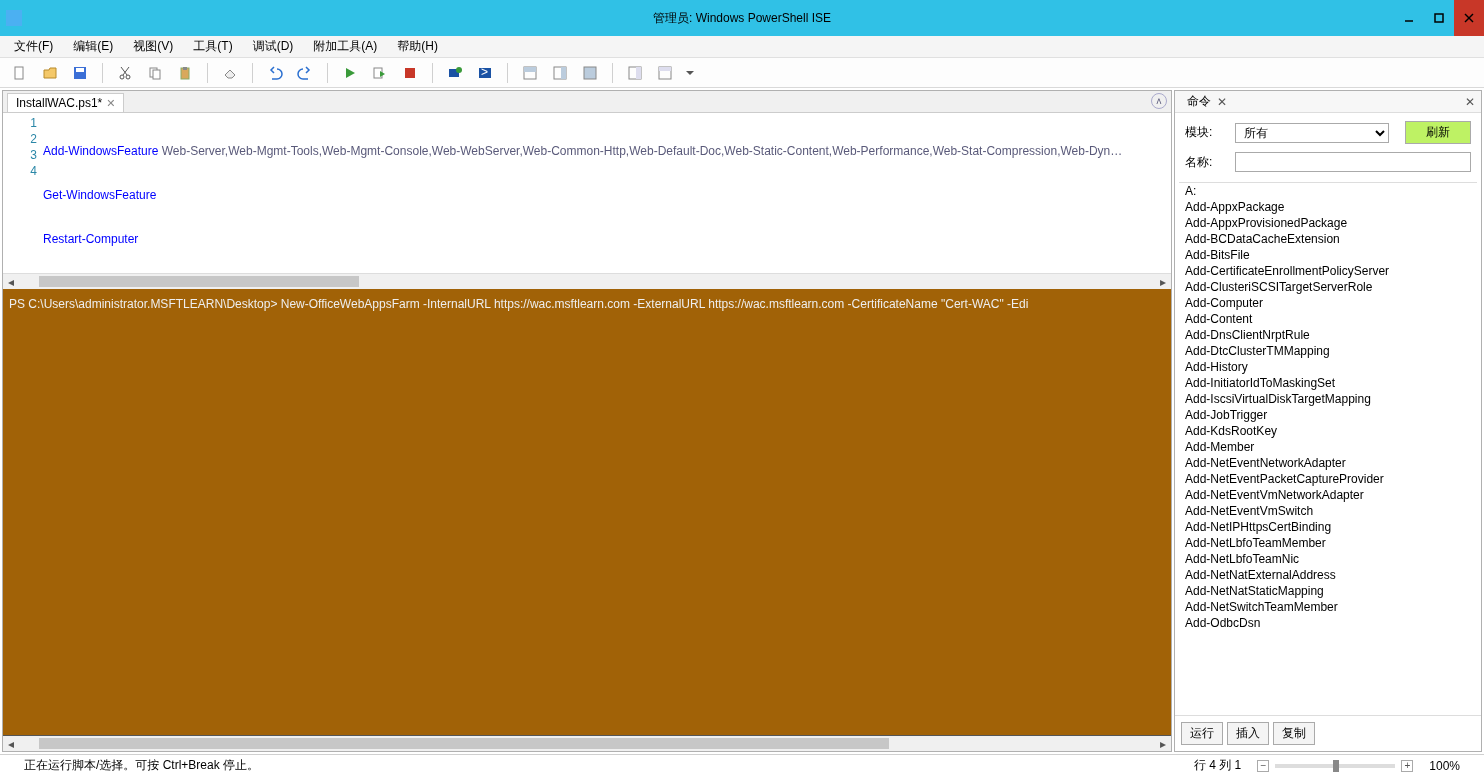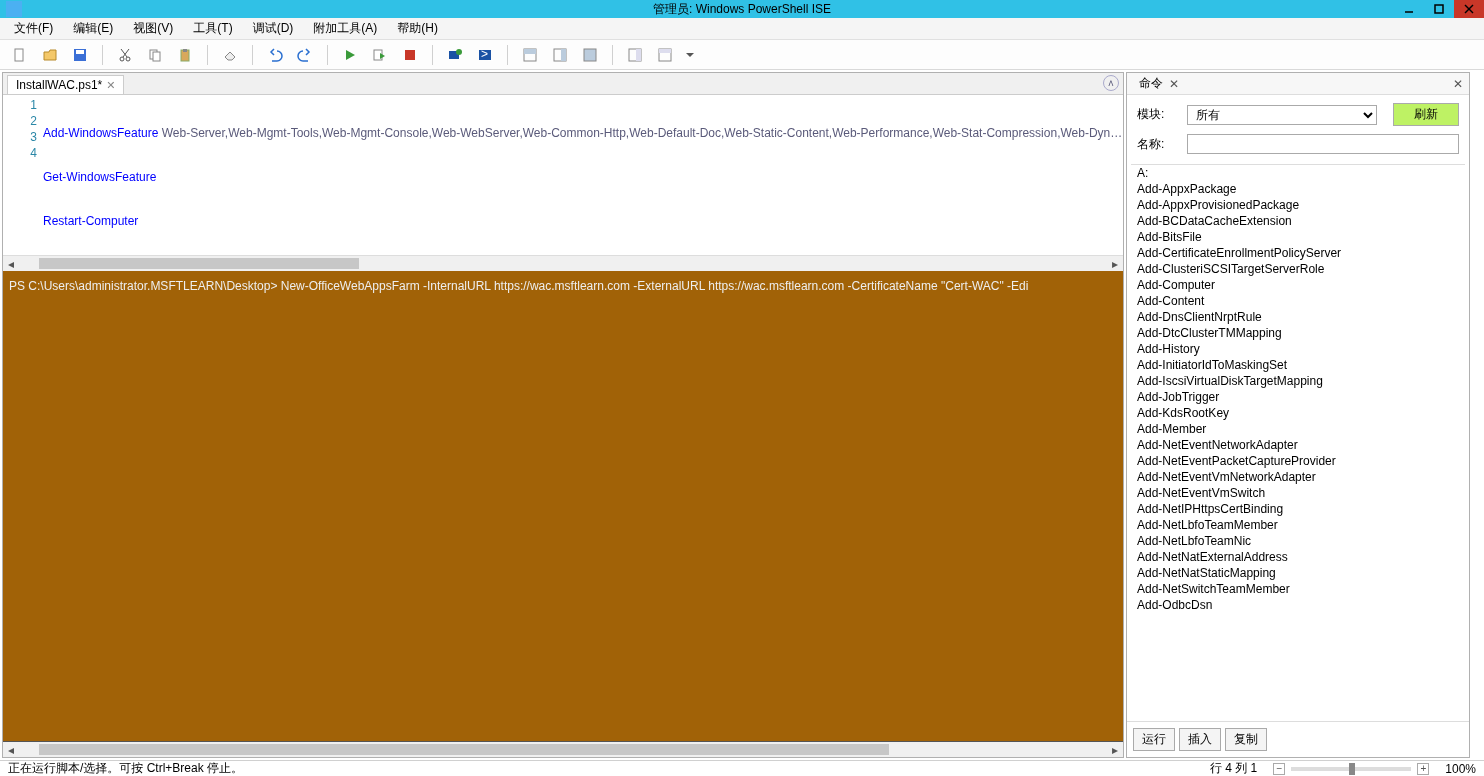--- a/index.html
+++ b/index.html
@@ -1,19 +1,19 @@
 <!DOCTYPE html>
 <html><head>
 <meta charset="utf-8">
 <style>
 * { margin: 0; padding: 0; box-sizing: border-box; font-family: "Microsoft YaHei", "Segoe UI", sans-serif; font-size: 12px; }
 body { width: 1484px; height: 776px; background: #fff; overflow: hidden; display: flex; flex-direction: column; }
 
 
-.titlebar { height: 18px; background: #30c1e6; display: flex; align-items: center; position: relative; }
+.titlebar { height: 36px; background: #30c1e6; display: flex; align-items: center; position: relative; }
 .titlebar .app-icon { width: 16px; height: 16px; margin-left: 6px; background: #4bb0f2; display:inline-block; }
 .titlebar .title { position: absolute; left: 50%; transform: translateX(-50%); color: #000; }
 .titlebar .controls { margin-left: auto; display: flex; height: 100%; }
 .titlebar .ctrl { width: 30px; height: 100%; display: flex; align-items: center; justify-content: center; }
 .titlebar .ctrl.min, .titlebar .ctrl.max { background: #30c1e6; color:#000; }
 .titlebar .ctrl.close { background: #c83728; color:#000; }
 .titlebar .ctrl svg { width:10px; height:10px; }
 
 
 .menubar { height: 22px; background: #f5f5f5; border-bottom: 1px solid #e0e0e0; display: flex; align-items: center; padding-left: 8px; gap: 8px; }
@@ -22,21 +22,21 @@
 
 .toolbar { height: 30px; background: #fdfdfd; border-bottom: 1px solid #d9d9d9; display: flex; align-items: center; padding-left: 10px; gap: 10px; }
 .toolbar .sep { width: 1px; height: 20px; background: #d0d0d0; margin: 0 2px; }
 .toolbar .btn { width: 20px; height: 20px; display: flex; align-items: center; justify-content: center; color:#555; }
 .toolbar .btn svg { width:16px; height:16px; }
 .tri-down { width:0;height:0;border-left:4px solid transparent;border-right:4px solid transparent;border-top:4px solid #555; margin-left:1px; }
 
 
 .main { flex: 1; display: flex; min-height: 0; }
 .leftpane { flex: 1; display: flex; flex-direction: column; border: 1px solid #b0b0b0; margin: 2px; min-width:0; }
-.rightpane { width: 344px; display: flex; flex-direction: column; border: 1px solid #b0b0b0; margin: 2px 14px 2px 0; }
+.rightpane { width: 308px; display: flex; flex-direction: column; border: 1px solid #b0b0b0; margin: 2px 2px 2px 0; }
 
 
 .tabstrip { height: 22px; background: #f0f0f0; display: flex; align-items: flex-end; position: relative; border-bottom: 1px solid #ccc; }
 .tab { background: #fff; border: 1px solid #ccc; border-bottom: none; padding: 2px 8px; margin-left: 4px; display: flex; align-items: center; gap: 4px; }
 .tab .closex { color: #888; font-size: 11px; }
 .tabstrip .collapse { position: absolute; right: 4px; top: 2px; width:16px; height:16px; border:1px solid #aac; border-radius:8px; display:flex; align-items:center; justify-content:center; color:#557; font-size:10px; }
 
 
 .editor-wrap { height: 160px; background: #fff; overflow: hidden; font-family: "NSimSun","SimSun","Consolas",monospace; font-size: 12px; display:flex; }
 .gutter { width: 40px; text-align: right; color: #2a87a7; padding-top: 2px; padding-right:6px; }
@@ -66,21 +66,21 @@
 .cmdfilters .row { display:flex; align-items:center; gap:16px; }
 .cmdfilters .lbl { width: 34px; }
 .cmdfilters select, .cmdfilters input { flex:1; border:1px solid #aaa; height:20px; padding:0 4px; background:#fff; }
 .cmdfilters .refresh { border:1px solid #aaa; padding:2px 20px; background:#bef264; }
 .cmdlist { flex:1; overflow-y:auto; border-top:1px solid #ddd; margin: 6px 4px 0 4px; }
 .cmdlist .cmd { padding: 1px 6px; color:#000; }
 .cmdbtns { padding:6px; display:flex; justify-content:flex-start; gap:4px; border-top:1px solid #ddd; }
 .cmdbtns button { border:1px solid #aaa; background:#f4f4f4; padding:2px 8px; }
 
 
-.statusbar { height: 16px; background:#fff; border-top:1px solid #d0d0d0; display:flex; align-items:center; padding:0 8px; gap:16px; }
+.statusbar { height: 22px; background:#fff; border-top:1px solid #d0d0d0; display:flex; align-items:center; padding:0 24px; gap:16px; }
 .statusbar .spacer { flex:1; }
 .zoom { display:flex; align-items:center; gap:6px; }
 .zoom .slider { width:120px; height:4px; background:#ddd; position:relative; }
 .zoom .slider .thumb { position:absolute; left:58px; top:-4px; width:6px; height:12px; background:#888; }
 .zoom .end { width:12px; height:12px; border:1px solid #aaa; display:flex; align-items:center; justify-content:center; font-size:10px; color:#555; }
 
 
 ::-webkit-scrollbar { width:16px; height:16px; }
 ::-webkit-scrollbar-thumb { background:#c7c7c7; }
 ::-webkit-scrollbar-track { background:#f0f0f0; }

